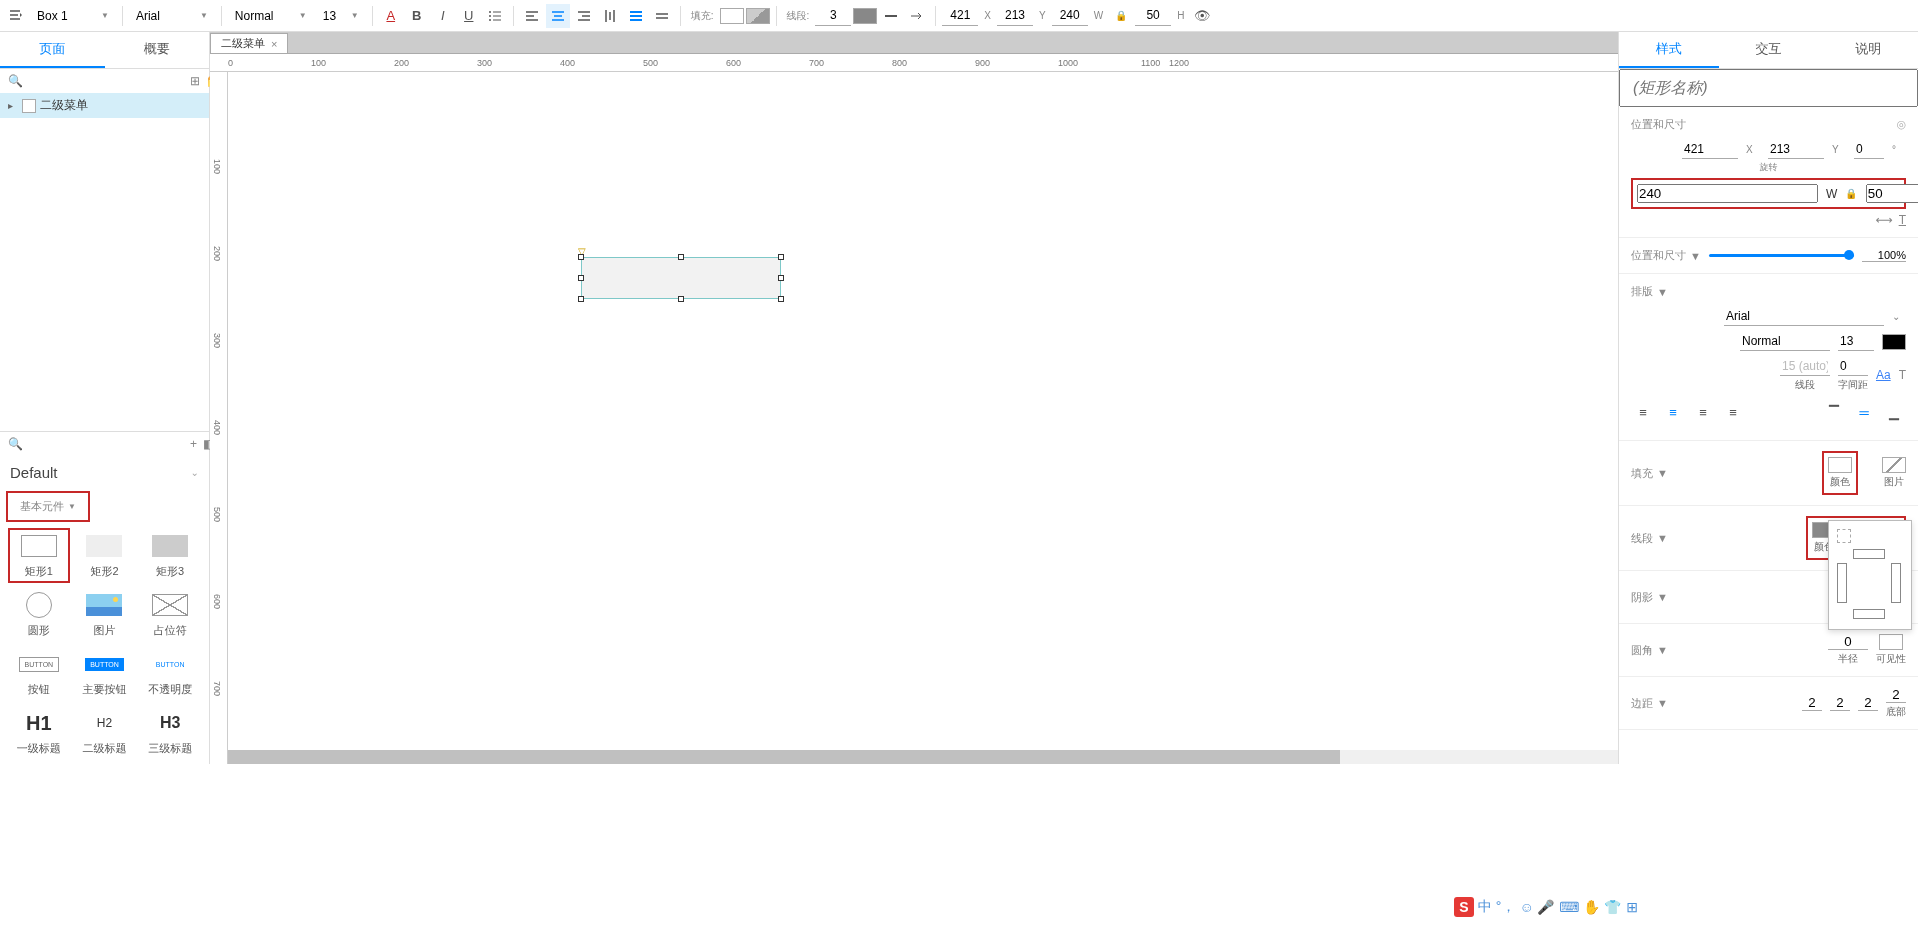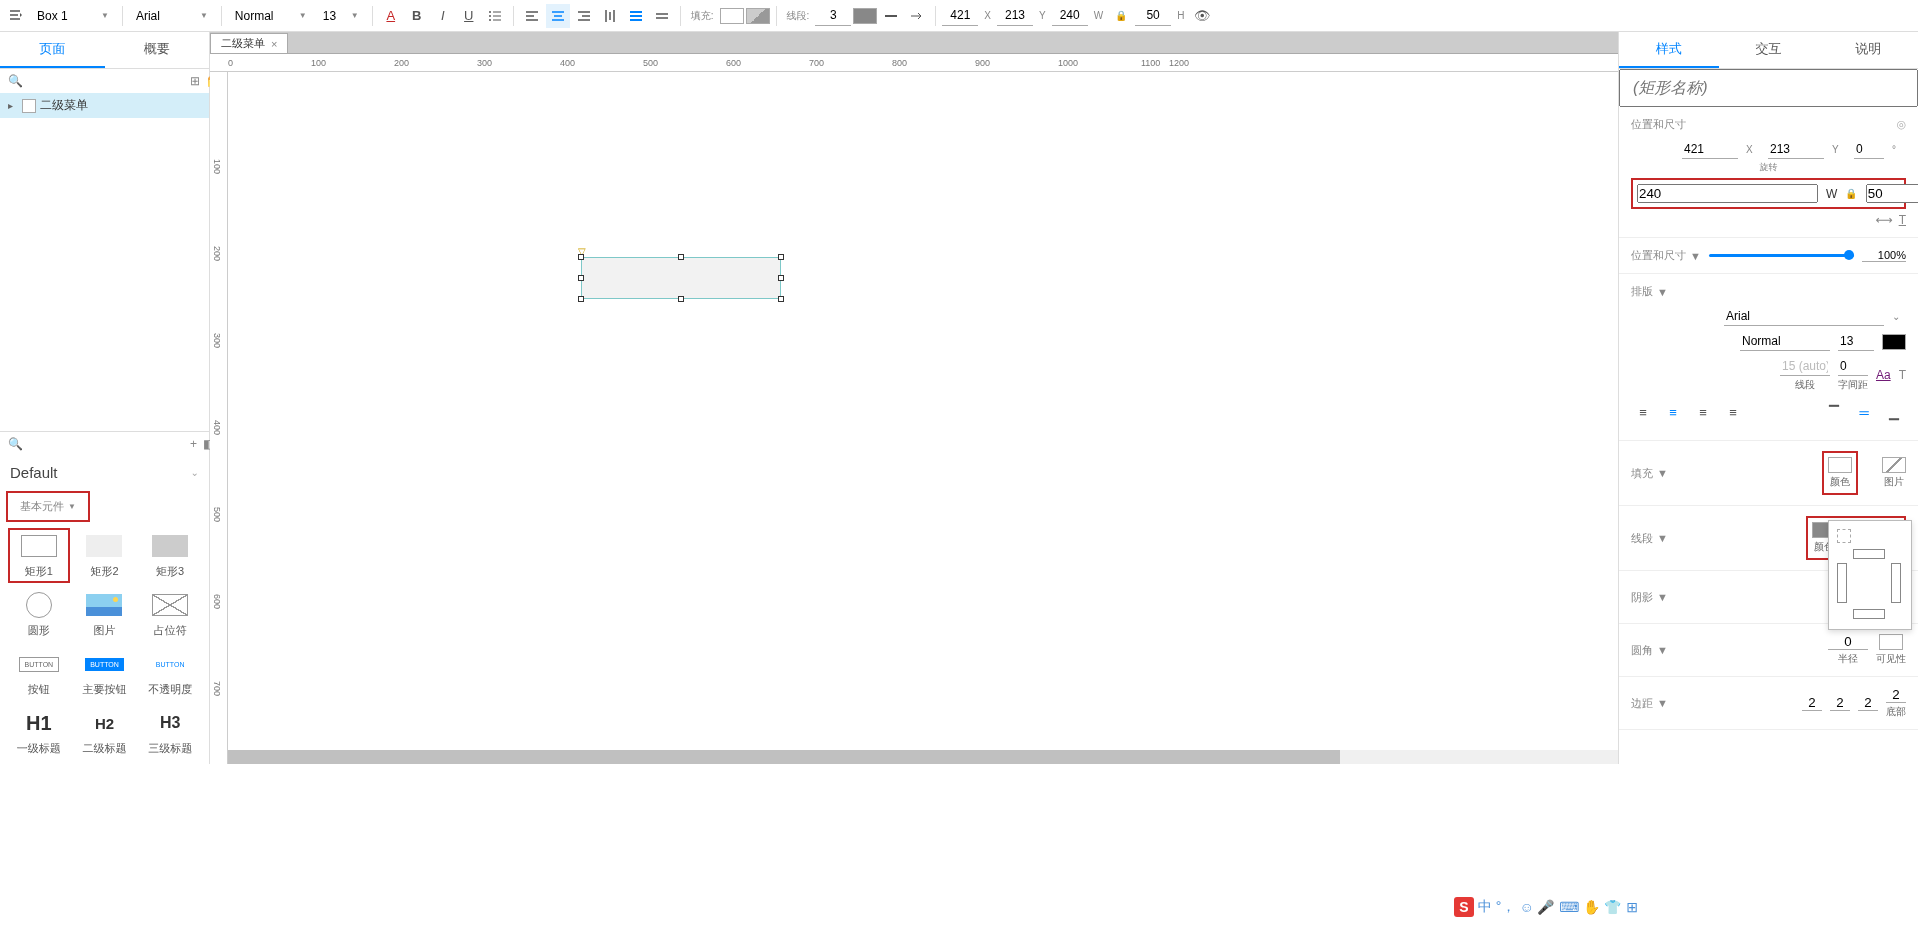--- a/index.html
+++ b/index.html
@@ -271,21 +271,21 @@
               <div class="thumb">
                 <div style="font-size:7px;color:#0084ff">BUTTON</div>
               </div>
               <span class="lbl">不透明度</span>
             </div>
           <div class="cell">
               <div class="thumb" style="font-size:20px;font-weight:bold">H1</div>
               <span class="lbl">一级标题</span>
             </div>
           <div class="cell">
-              <div class="thumb" style="font-size:15px;font-weight:bold">H2</div>
+              <div class="thumb" style="font-size:12px;font-weight:normal">H2</div>
               <span class="lbl">二级标题</span>
             </div>
           <div class="cell">
               <div class="thumb" style="font-size:16px;font-weight:bold">H3</div>
               <span class="lbl">三级标题</span>
             </div>
         </div>
       </div>
     </div>
 
@@ -394,21 +394,21 @@
         </div>
         <div class="row">
           <div class="colbox">
               <input style="width: 50px; color: rgb(187, 187, 187);" value="15 (auto)">
               <span>线段</span>
             </div>
           <div class="colbox">
               <input style="width: 30px;" value="0">
               <span>字间距</span>
             </div>
-          <span style="text-decoration:underline;color:#701a75">Aa</span>
+          <span style="text-decoration:underline;color:#3b82f6">Aa</span>
           <span style="color:#888">T</span>
         </div>
         <div class="row" style="justify-content:space-between;margin-top:8px">
           <div style="display:flex;gap:6px">
             <span class="tbtn">≡</span>
             <span class="tbtn" style="color:#0084ff">≡</span>
             <span class="tbtn">≡</span>
             <span class="tbtn">≡</span>
           </div>
           <div style="display:flex;gap:6px">

